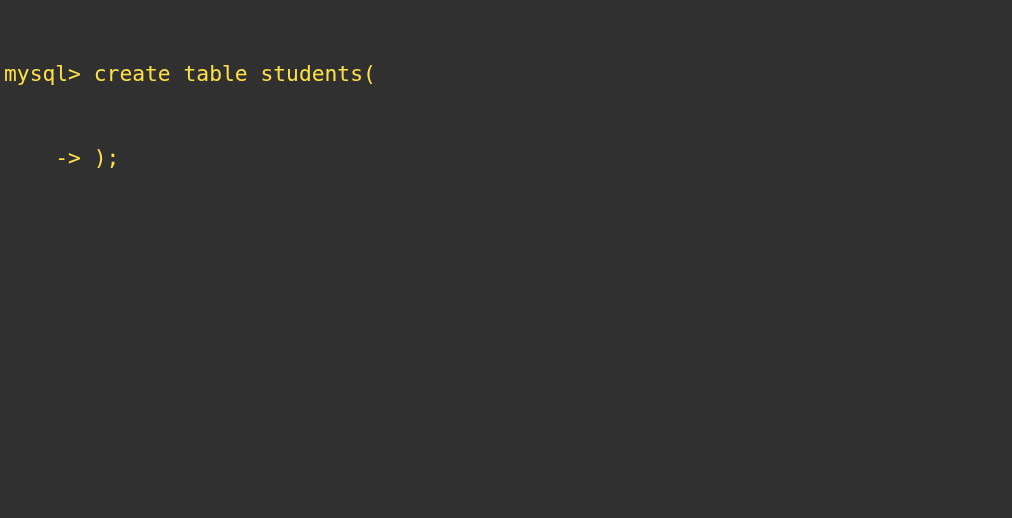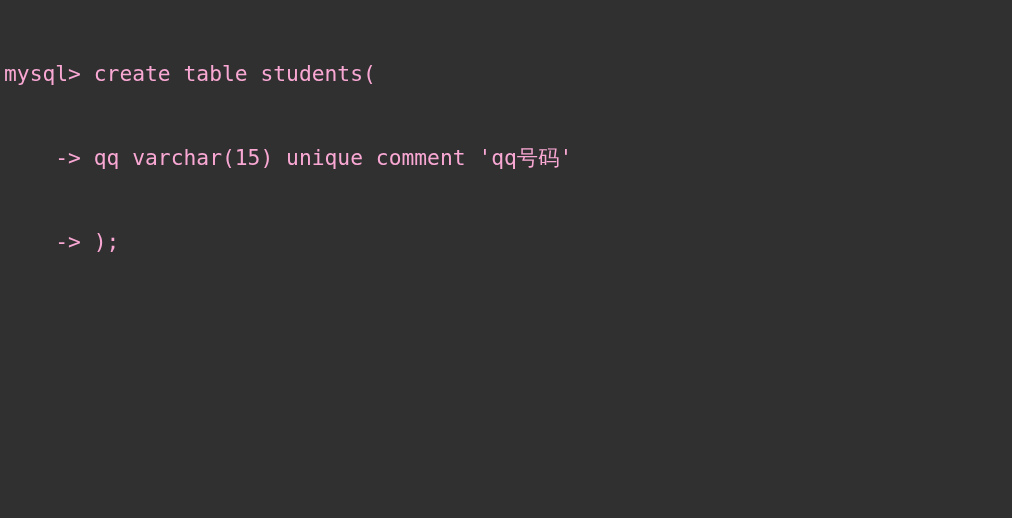--- a/index.html
+++ b/index.html
@@ -9,42 +9,41 @@
   }
   #terminal {
     position: relative;
     width: 1012px;
     height: 518px;
     background: #303030;
     overflow: hidden;
     font-family: "DejaVu Sans Mono", "Liberation Mono", monospace;
     font-size: 21.3px;
     line-height: 28px;
-    color: #f9a8d4;
+    color: #fde047;
     letter-spacing: 0px;
     -webkit-font-smoothing: antialiased;
   }
   #screen {
     padding: 4px 0 0 4px;
     white-space: pre;
     box-sizing: border-box;
   }
   .line {
     height: 28px;
     white-space: pre;
     display: block;
   }
 </style>
 </head>
 <body>
 
 <div id="terminal">
   <div id="screen">
     <span class="line">mysql&gt; create table students(</span>
-    <span class="line">    -&gt; qq varchar(15) unique comment 'qq号码'</span>
     <span class="line">    -&gt; );</span>
     
     
     
     
     
     
     
     
     

